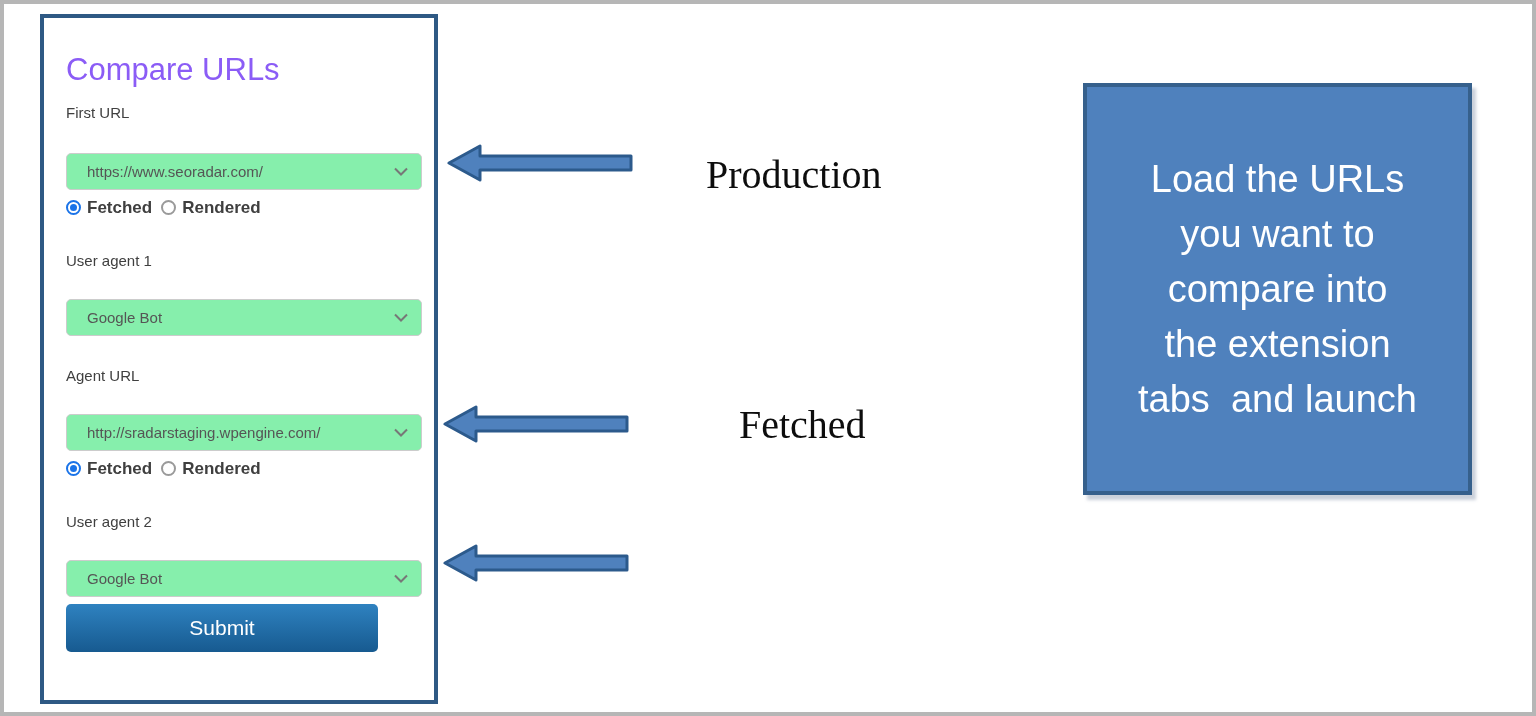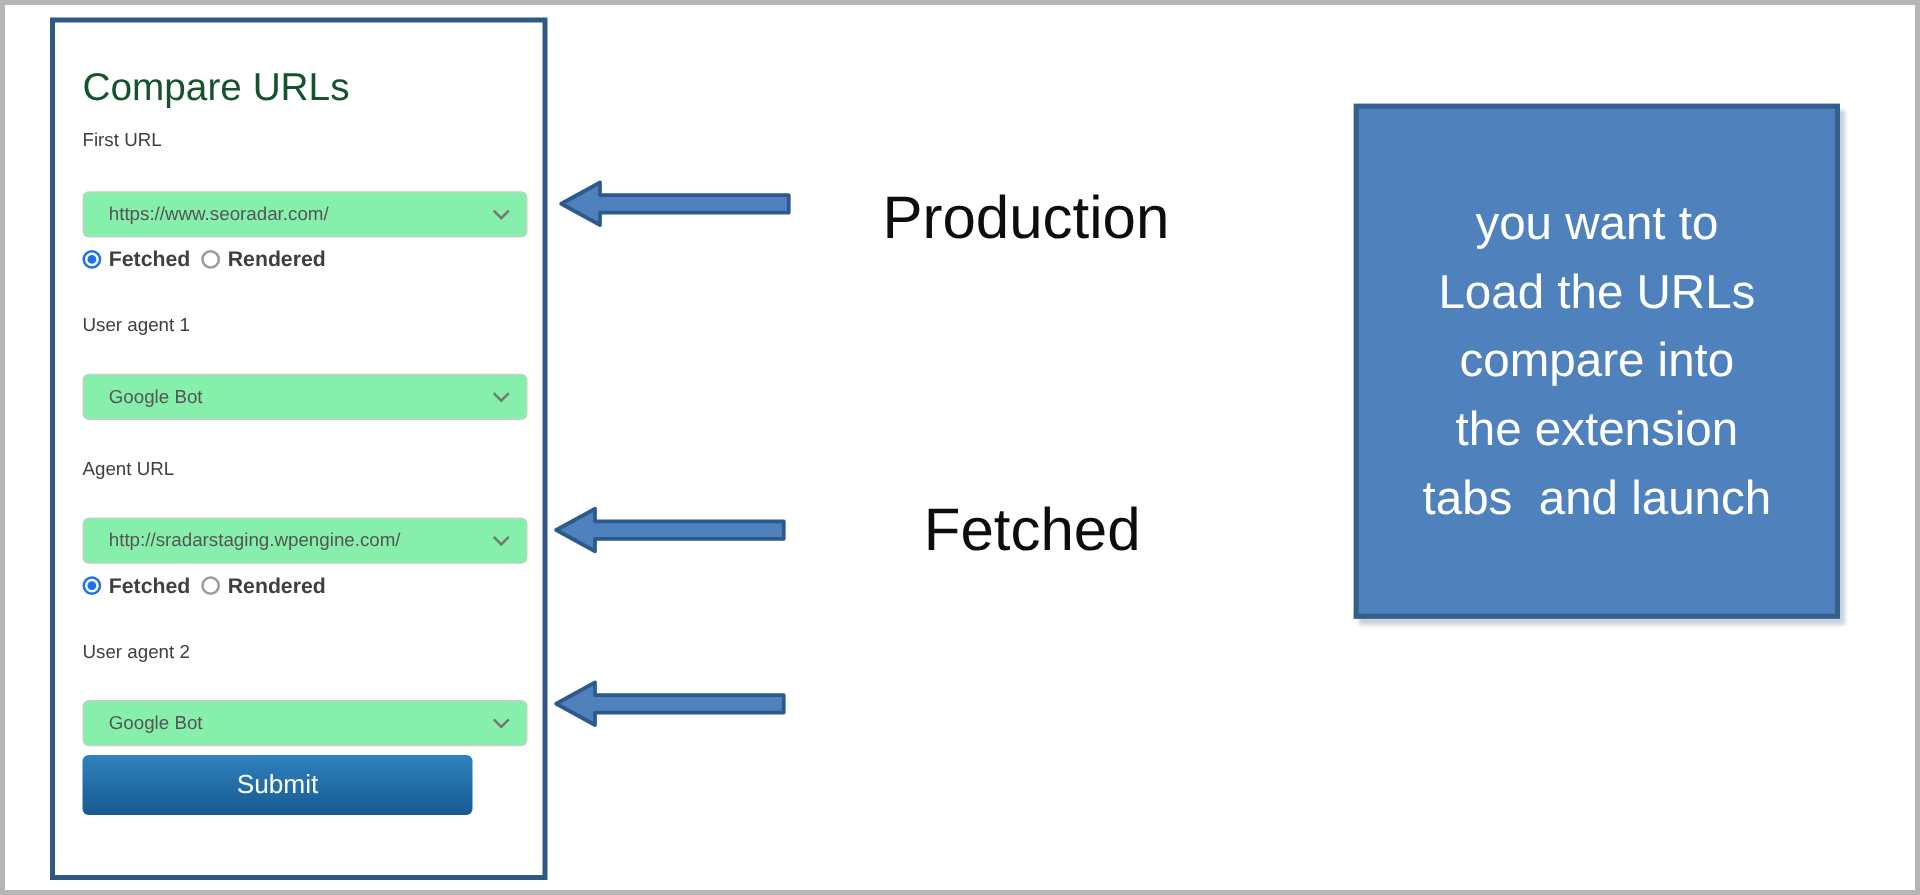--- a/index.html
+++ b/index.html
@@ -2,21 +2,21 @@
 <html><head>
 <meta charset="utf-8">
 <style>
   html,body { margin:0; padding:0; background:#ffffff; font-family:"Liberation Sans", sans-serif; }
   .canvas { position:relative; width:1536px; height:716px; background:#ffffff; overflow:hidden; }
   .frame { position:absolute; inset:0; border:4px solid #b6b6b6; pointer-events:none; z-index:50; }
 
   
   .panel { position:absolute; left:40px; top:14px; width:398px; height:690px;
            border:4px solid #2E5984; background:#fff; box-sizing:border-box; }
-  .panel-title { position:absolute; left:22px; top:34px; font-size:31px; color:#14532d; }
+  .panel-title { position:absolute; left:22px; top:34px; font-size:31px; color:#8b5cf6; }
   .field-label { position:absolute; left:22px; font-size:15px; font-weight:normal; color:#3f3f3f; white-space:nowrap; }
 
   .select { position:absolute; left:22px; width:356px; height:37px; border:1px solid #cccccc;
             border-radius:5px; background:#86efac; display:flex; align-items:center;
             box-sizing:border-box; padding:0 13px 0 20px; cursor:pointer;margin-top:20px; }
   .select-value { flex:1; font-size:15px; color:#555555; white-space:nowrap; overflow:hidden; }
   .chev { width:14px; height:9px; flex:none; }
 
   .radio-row { position:absolute; left:22px; height:17px; display:flex; align-items:center; }
   .radio { width:15px; height:15px; border-radius:50%; box-sizing:border-box; background:#fff;
@@ -25,21 +25,21 @@
   .radio.checked::after { content:""; position:absolute; inset:2px; border-radius:50%; background:#1a73e8; }
   .radio.unchecked { border:2px solid #9a9a9a; }
   .radio-label { font-size:17px; font-weight:bold; color:#3f3f3f; margin:0 9px 0 6px; white-space:nowrap; }
 
   .submit-btn { position:absolute; left:22px; top:586px; width:312px; height:48px; border:0;
                 border-radius:5px; background:linear-gradient(#2f82c0,#175a90); color:#ffffff;
                 font-size:21px; font-family:inherit; cursor:pointer; }
 
   
   .arrow { position:absolute; width:190px; height:42px; }
-  .arrow-label { position:absolute; font-size:48px; line-height:46px; color:#0d0d0d; white-space:nowrap; }
+  .arrow-label { position:absolute; font-size:40px; line-height:46px; color:#0d0d0d; white-space:nowrap;font-family:Liberation Serif, serif; }
 
   
   .callout { position:absolute; left:1083px; top:83px; width:389px; height:412px;
              background:#4F81BD; border:4px solid #36608C; box-sizing:border-box;
              box-shadow:4px 5px 3px rgba(125,140,165,0.4);
              display:flex; flex-direction:column; align-items:center; justify-content:center; }
   .callout-line { font-size:38px; line-height:55px; color:#ffffff; white-space:pre; text-align:center; }
 </style>
 </head>
 <body>
@@ -105,21 +105,21 @@
     <polygon points="3,21 34,4 34,14 185,14 185,28 34,28 34,38" fill="#4F81BD" stroke="#2C5A8C" stroke-width="3" stroke-linejoin="round"></polygon>
   </svg>
   <svg class="arrow" style="left:442px; top:542px" viewBox="0 0 190 42">
     <polygon points="3,21 34,4 34,14 185,14 185,28 34,28 34,38" fill="#4F81BD" stroke="#2C5A8C" stroke-width="3" stroke-linejoin="round"></polygon>
   </svg>
 
   <div class="arrow-label" style="left:706px; top:152px">Production</div>
   <div class="arrow-label" style="left:739px; top:402px">Fetched</div>
 
   <div class="callout">
+    <div class="callout-line">Load the URLs</div>
     <div class="callout-line">you want to</div>
-    <div class="callout-line">Load the URLs</div>
     <div class="callout-line">compare into</div>
     <div class="callout-line">the extension</div>
     <div class="callout-line">tabs  and launch</div>
   </div>
 
   <div class="frame"></div>
 </div>
 
 </body></html>

